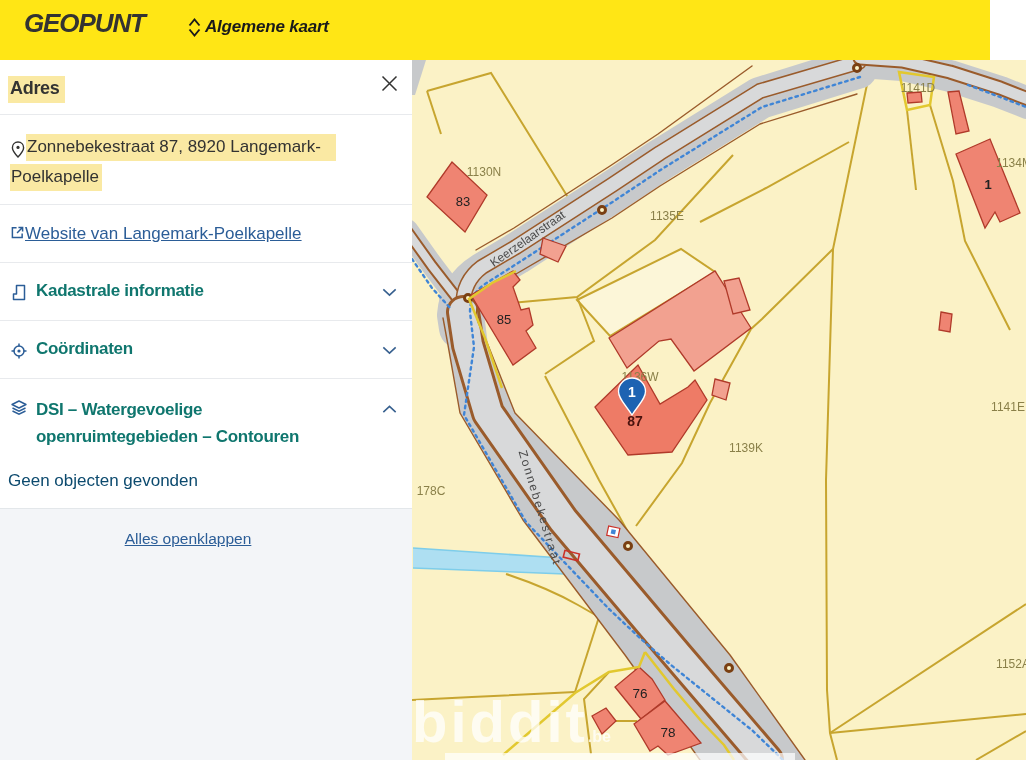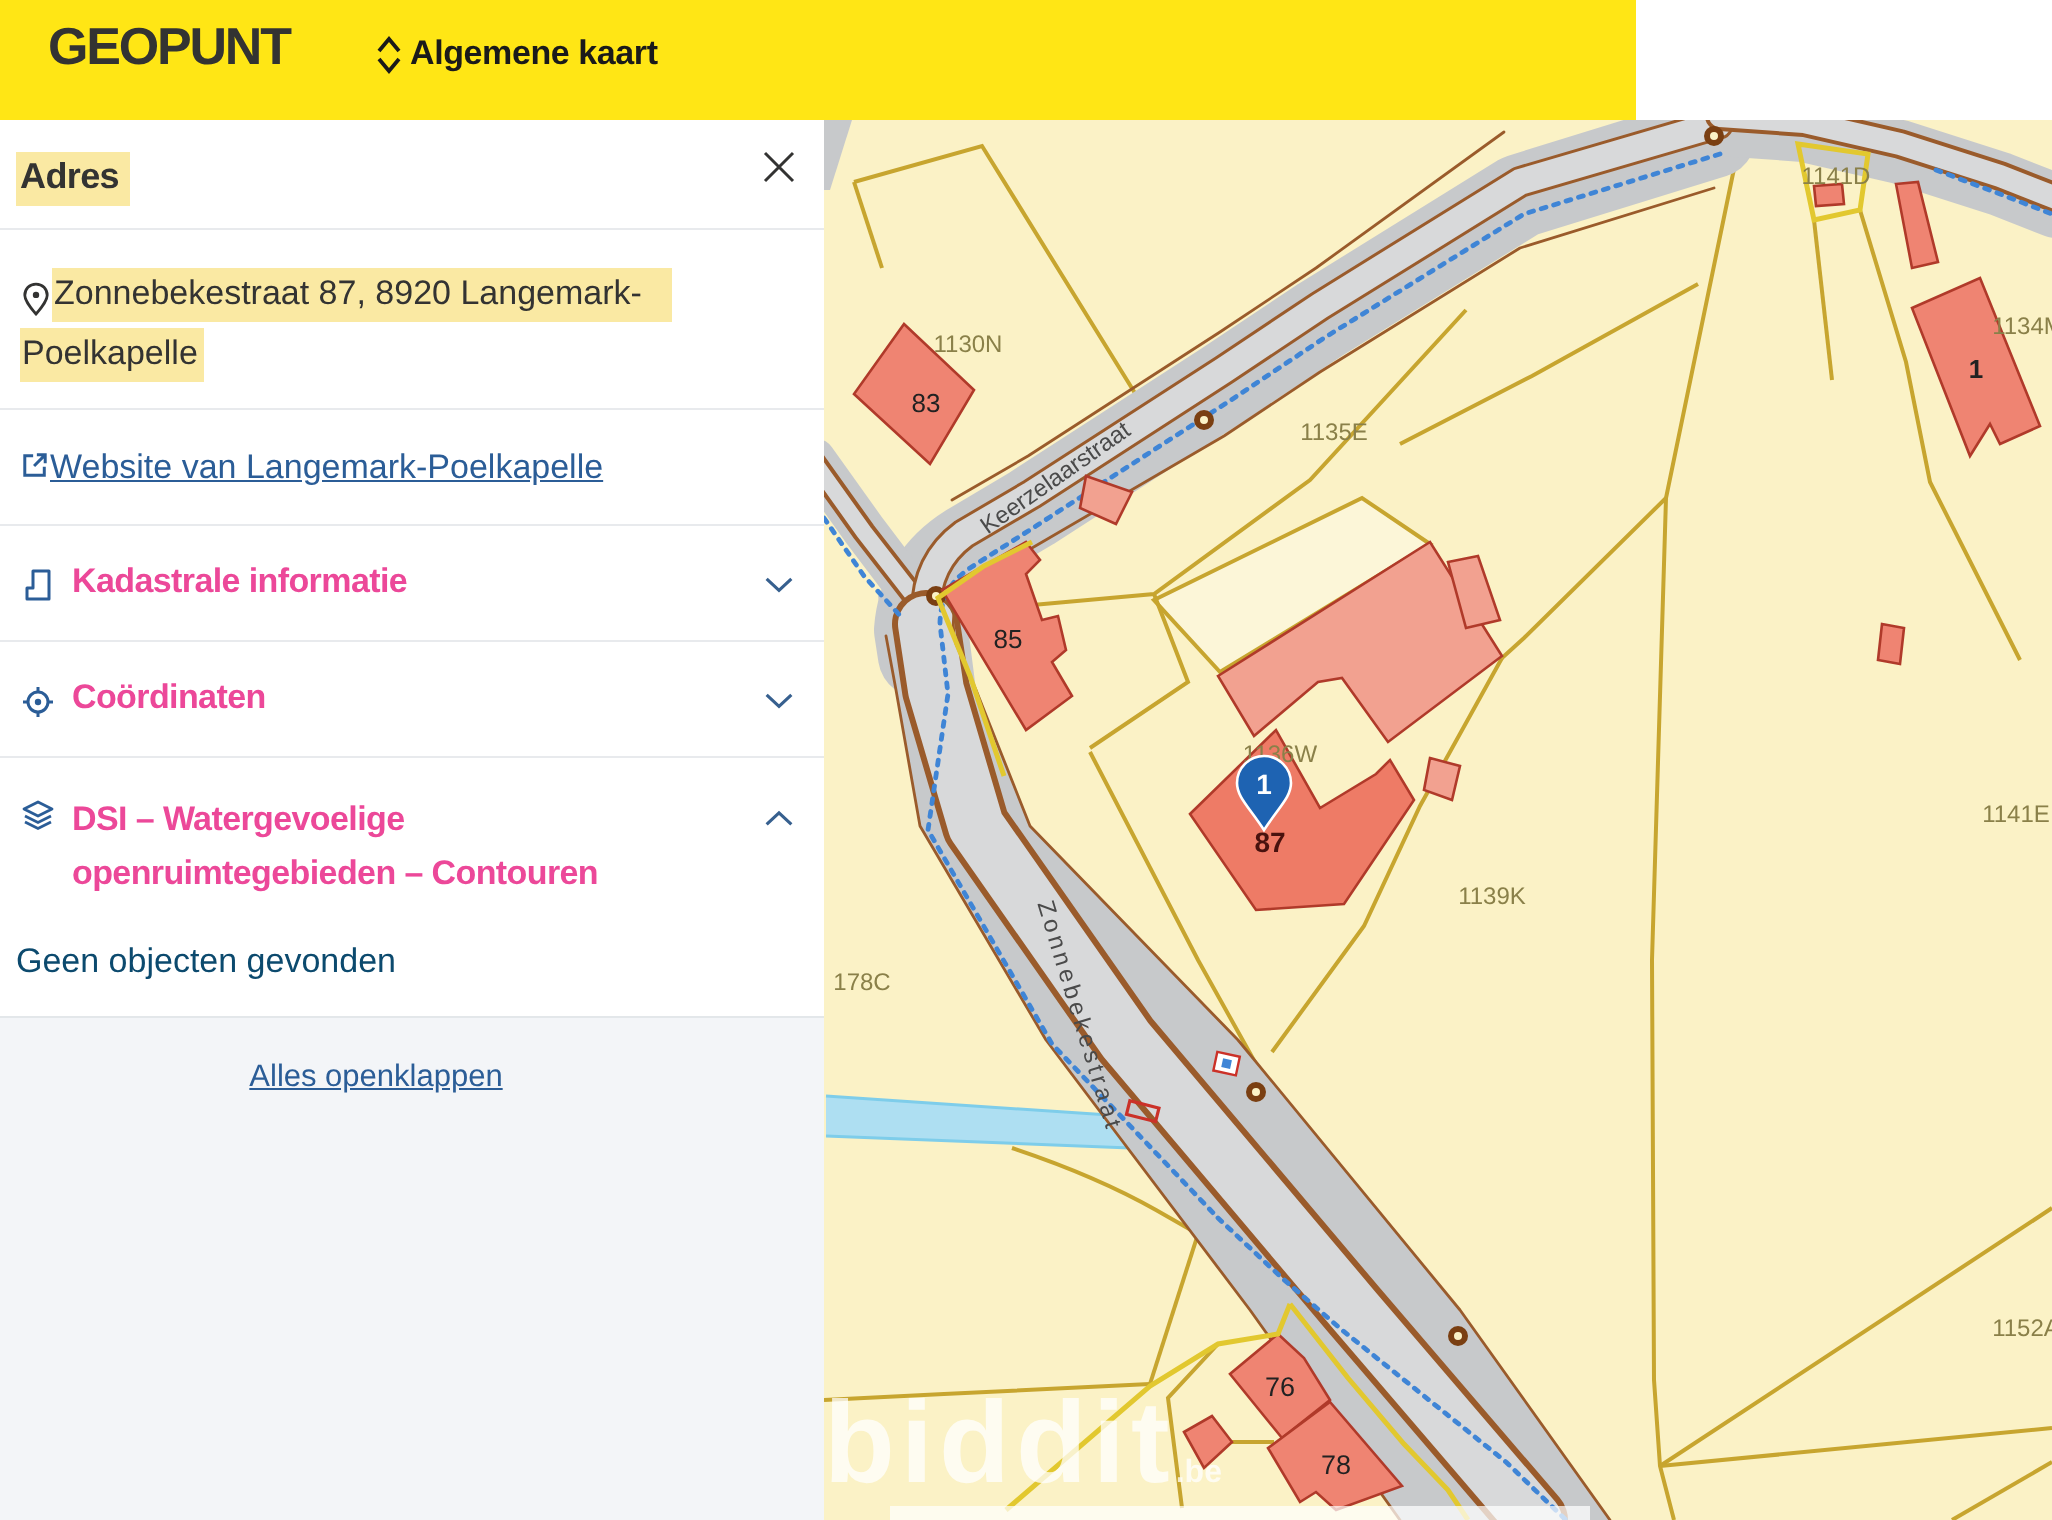--- a/index.html
+++ b/index.html
@@ -1,25 +1,25 @@
 <!DOCTYPE html>
 <html><head>
 <meta charset="utf-8">
 <style>
 html,body{margin:0;padding:0;width:1026px;height:760px;overflow:hidden;background:#fff;
 font-family:"Liberation Sans",sans-serif;}
 .abs{position:absolute;}
-#header{position:absolute;left:0;top:0;width:818px;height:60px;background:#FFE615;}
+#header{position:absolute;left:0;top:0;width:990px;height:60px;background:#FFE615;font-style:italic;}
 #logo{position:absolute;left:24px;top:8px;font-size:26px;font-weight:bold;letter-spacing:-1.1px;color:#333332;}
 #maptitle{position:absolute;left:205px;top:17px;font-size:17px;font-weight:bold;letter-spacing:-0.2px;color:#1a1a1a;}
 #panel{position:absolute;left:0;top:60px;width:412px;height:700px;background:#f3f5f8;}
 #card{position:absolute;left:0;top:0;width:412px;background:#ffffff;border-bottom:1px solid #e3e7ea;}
 .row{position:relative;border-bottom:1px solid #e8eaed;}
 .hl{background:#FAE9A3;}
-.blue{color:#ec4899;}
+.blue{color:#0f766e;}
 .chev{position:absolute;right:14px;}
 #mapwrap{position:absolute;left:412px;top:60px;width:614px;height:700px;}
 #watermark{position:absolute;left:412px;top:688px;color:rgba(255,255,255,0.75);font-weight:bold;font-size:58px;letter-spacing:3px;z-index:5;}
 #watermark .small{font-size:16px;letter-spacing:0;}
 #wm2{position:absolute;left:445px;top:753px;width:350px;height:7px;background:rgba(255,255,255,0.72);z-index:5;}
 </style>
 </head>
 <body>
 
 <div id="header">

